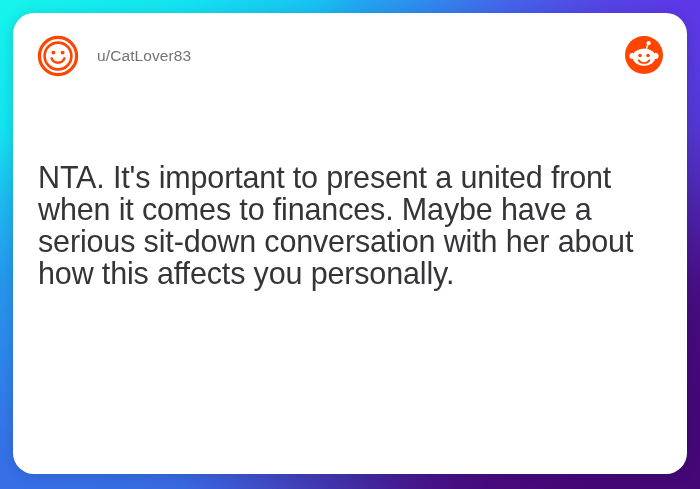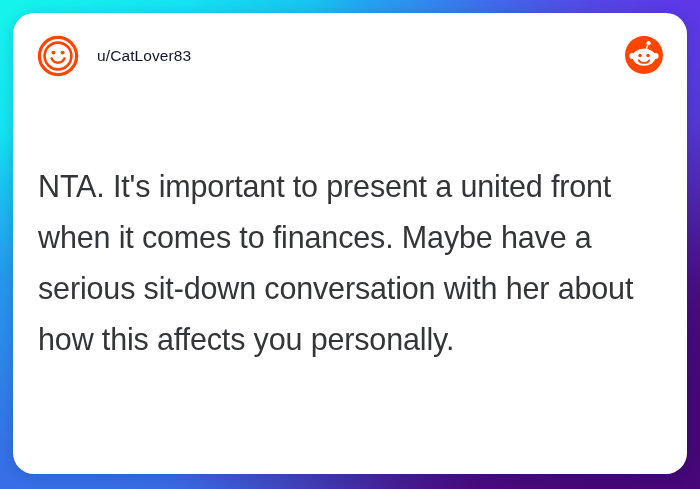--- a/index.html
+++ b/index.html
@@ -55,42 +55,42 @@
     width: 42px;
     height: 42px;
   }
 
   #username {
     position: absolute;
     left: 84px;
     top: 34px;
     font-size: 15.5px;
     letter-spacing: 0.1px;
-    color: #0f172a;
+    color: #737373;
     font-family: "Liberation Sans", sans-serif;
     white-space: nowrap;
   }
 
   #brand-logo {
     position: absolute;
     right: 23px;
     top: 22px;
     width: 40px;
     height: 40px;
   }
 
   
   #post-body {
     position: absolute;
     left: 25px;
     top: 148px;
     right: 22px;
     color: #343538;
     font-size: 30.5px;
-    line-height: 51px;
+    line-height: 32px;
     letter-spacing: -0.15px;
     font-family: "Liberation Sans", sans-serif;
     font-weight: 400;
     white-space: pre-wrap;
     word-break: normal;
   }
 </style>
 </head>
 <body>
 

